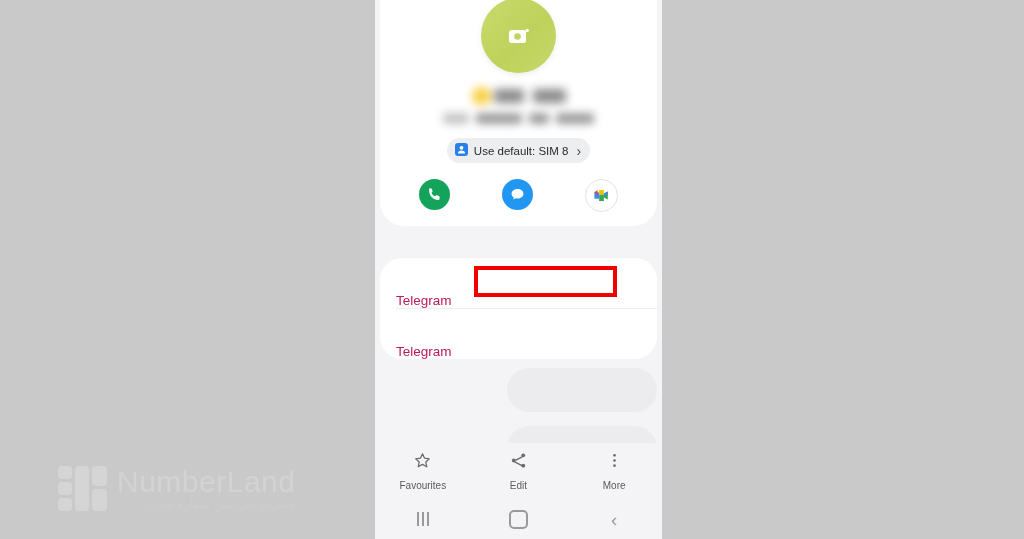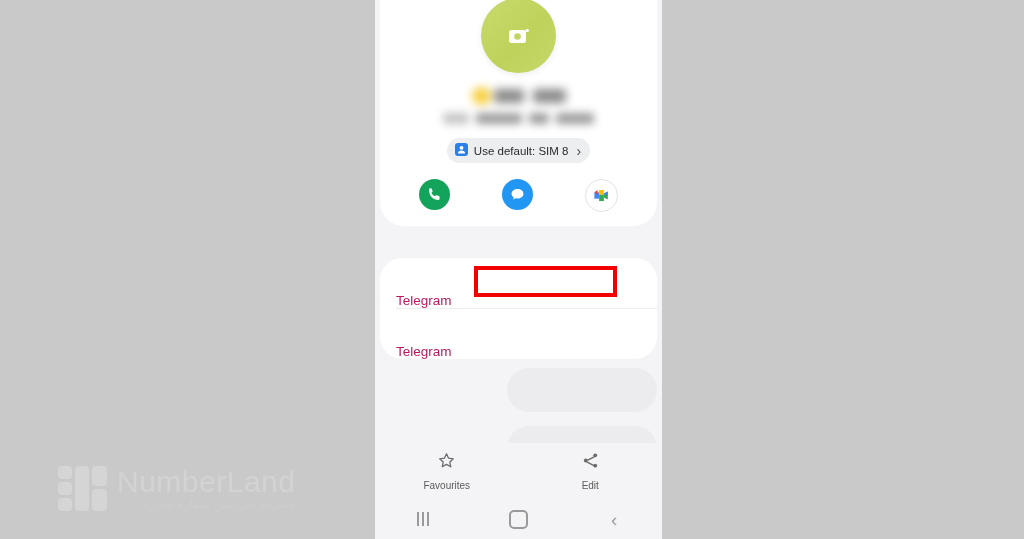--- a/index.html
+++ b/index.html
@@ -378,20 +378,30 @@
         <svg width="19" height="19" viewBox="0 0 24 24" fill="#6b6b6b">
           <circle cx="18" cy="5.5" r="2.4"></circle>
             <circle cx="6" cy="12" r="2.4"></circle>
             <circle cx="18" cy="18.5" r="2.4"></circle>
           <path d="M7.6 11l9.2-4.6.8 1.6-9.2 4.6zM7.6 13l9.2 4.6-.8 1.6-9.2-4.6z"></path>
         </svg>
       </span>
       <span class="bb-label">Edit</span>
     </div>
 
+    <div class="bb-item">
+      <span>
+        <svg width="19" height="19" viewBox="0 0 24 24" fill="#6b6b6b">
+          <circle cx="12" cy="5.5" r="1.7"></circle>
+            <circle cx="12" cy="12" r="1.7"></circle>
+            <circle cx="12" cy="18.5" r="1.7"></circle>
+        </svg>
+      </span>
+      <span class="bb-label">More</span>
+    </div>
   </div>
 
   <div id="nav-bar">
     <div class="nav-btn">
       <span class="nav-recents">
           <i></i>
           <i></i>
           <i></i>
         </span>
     </div>

